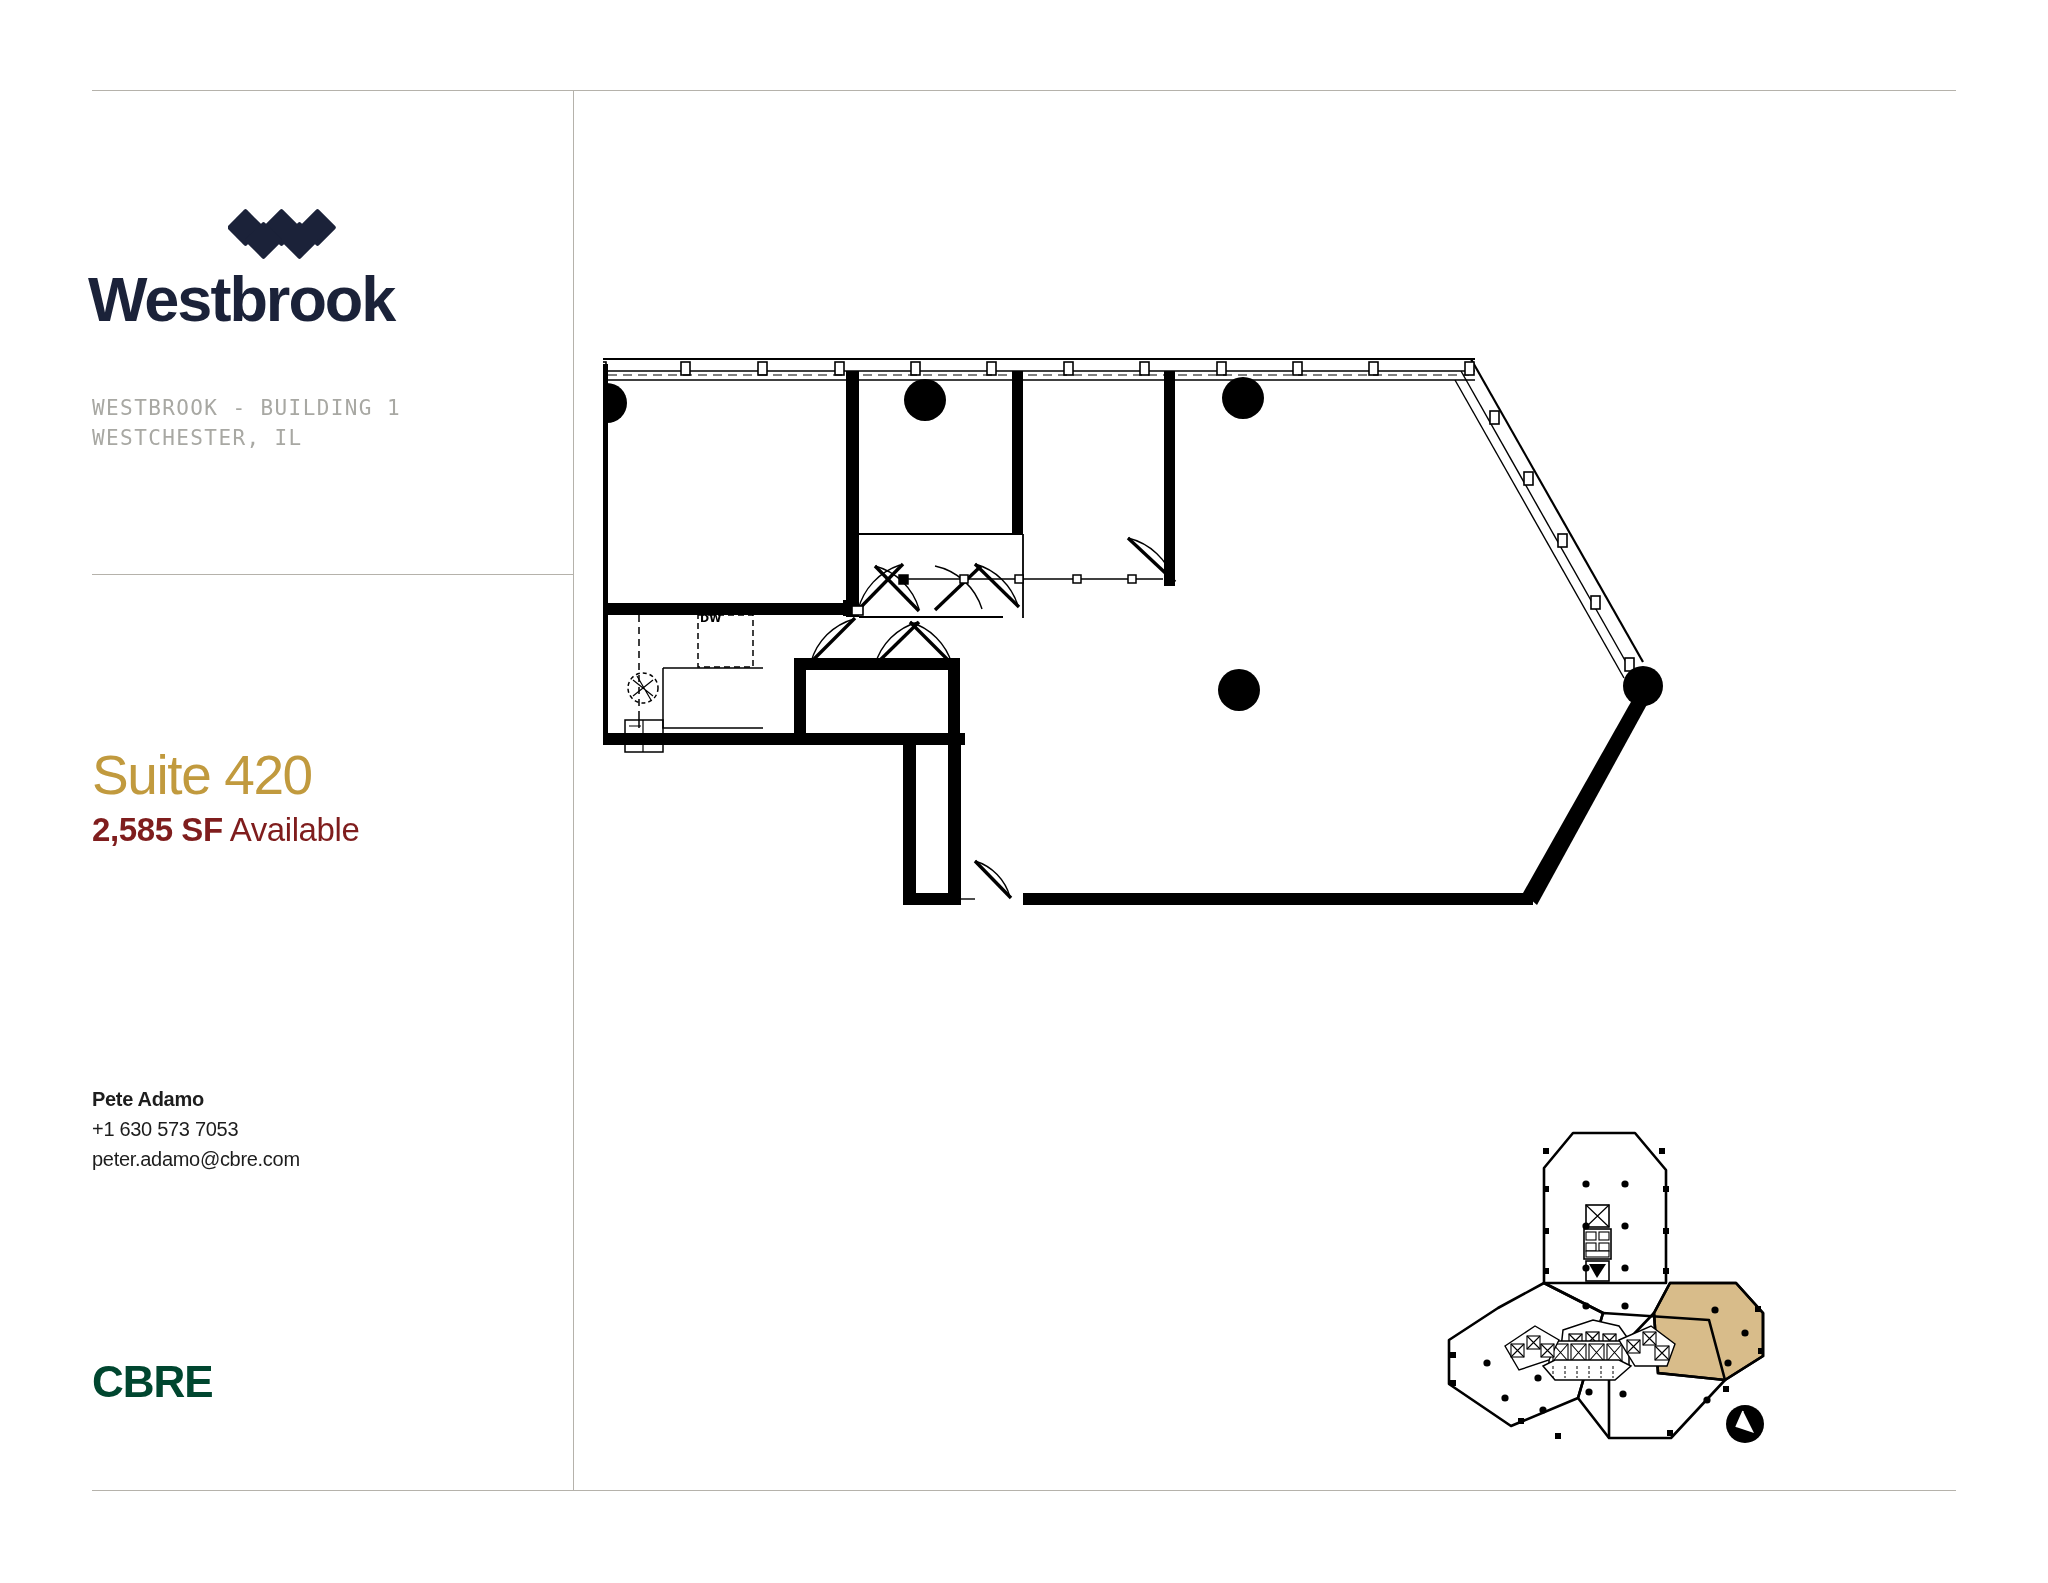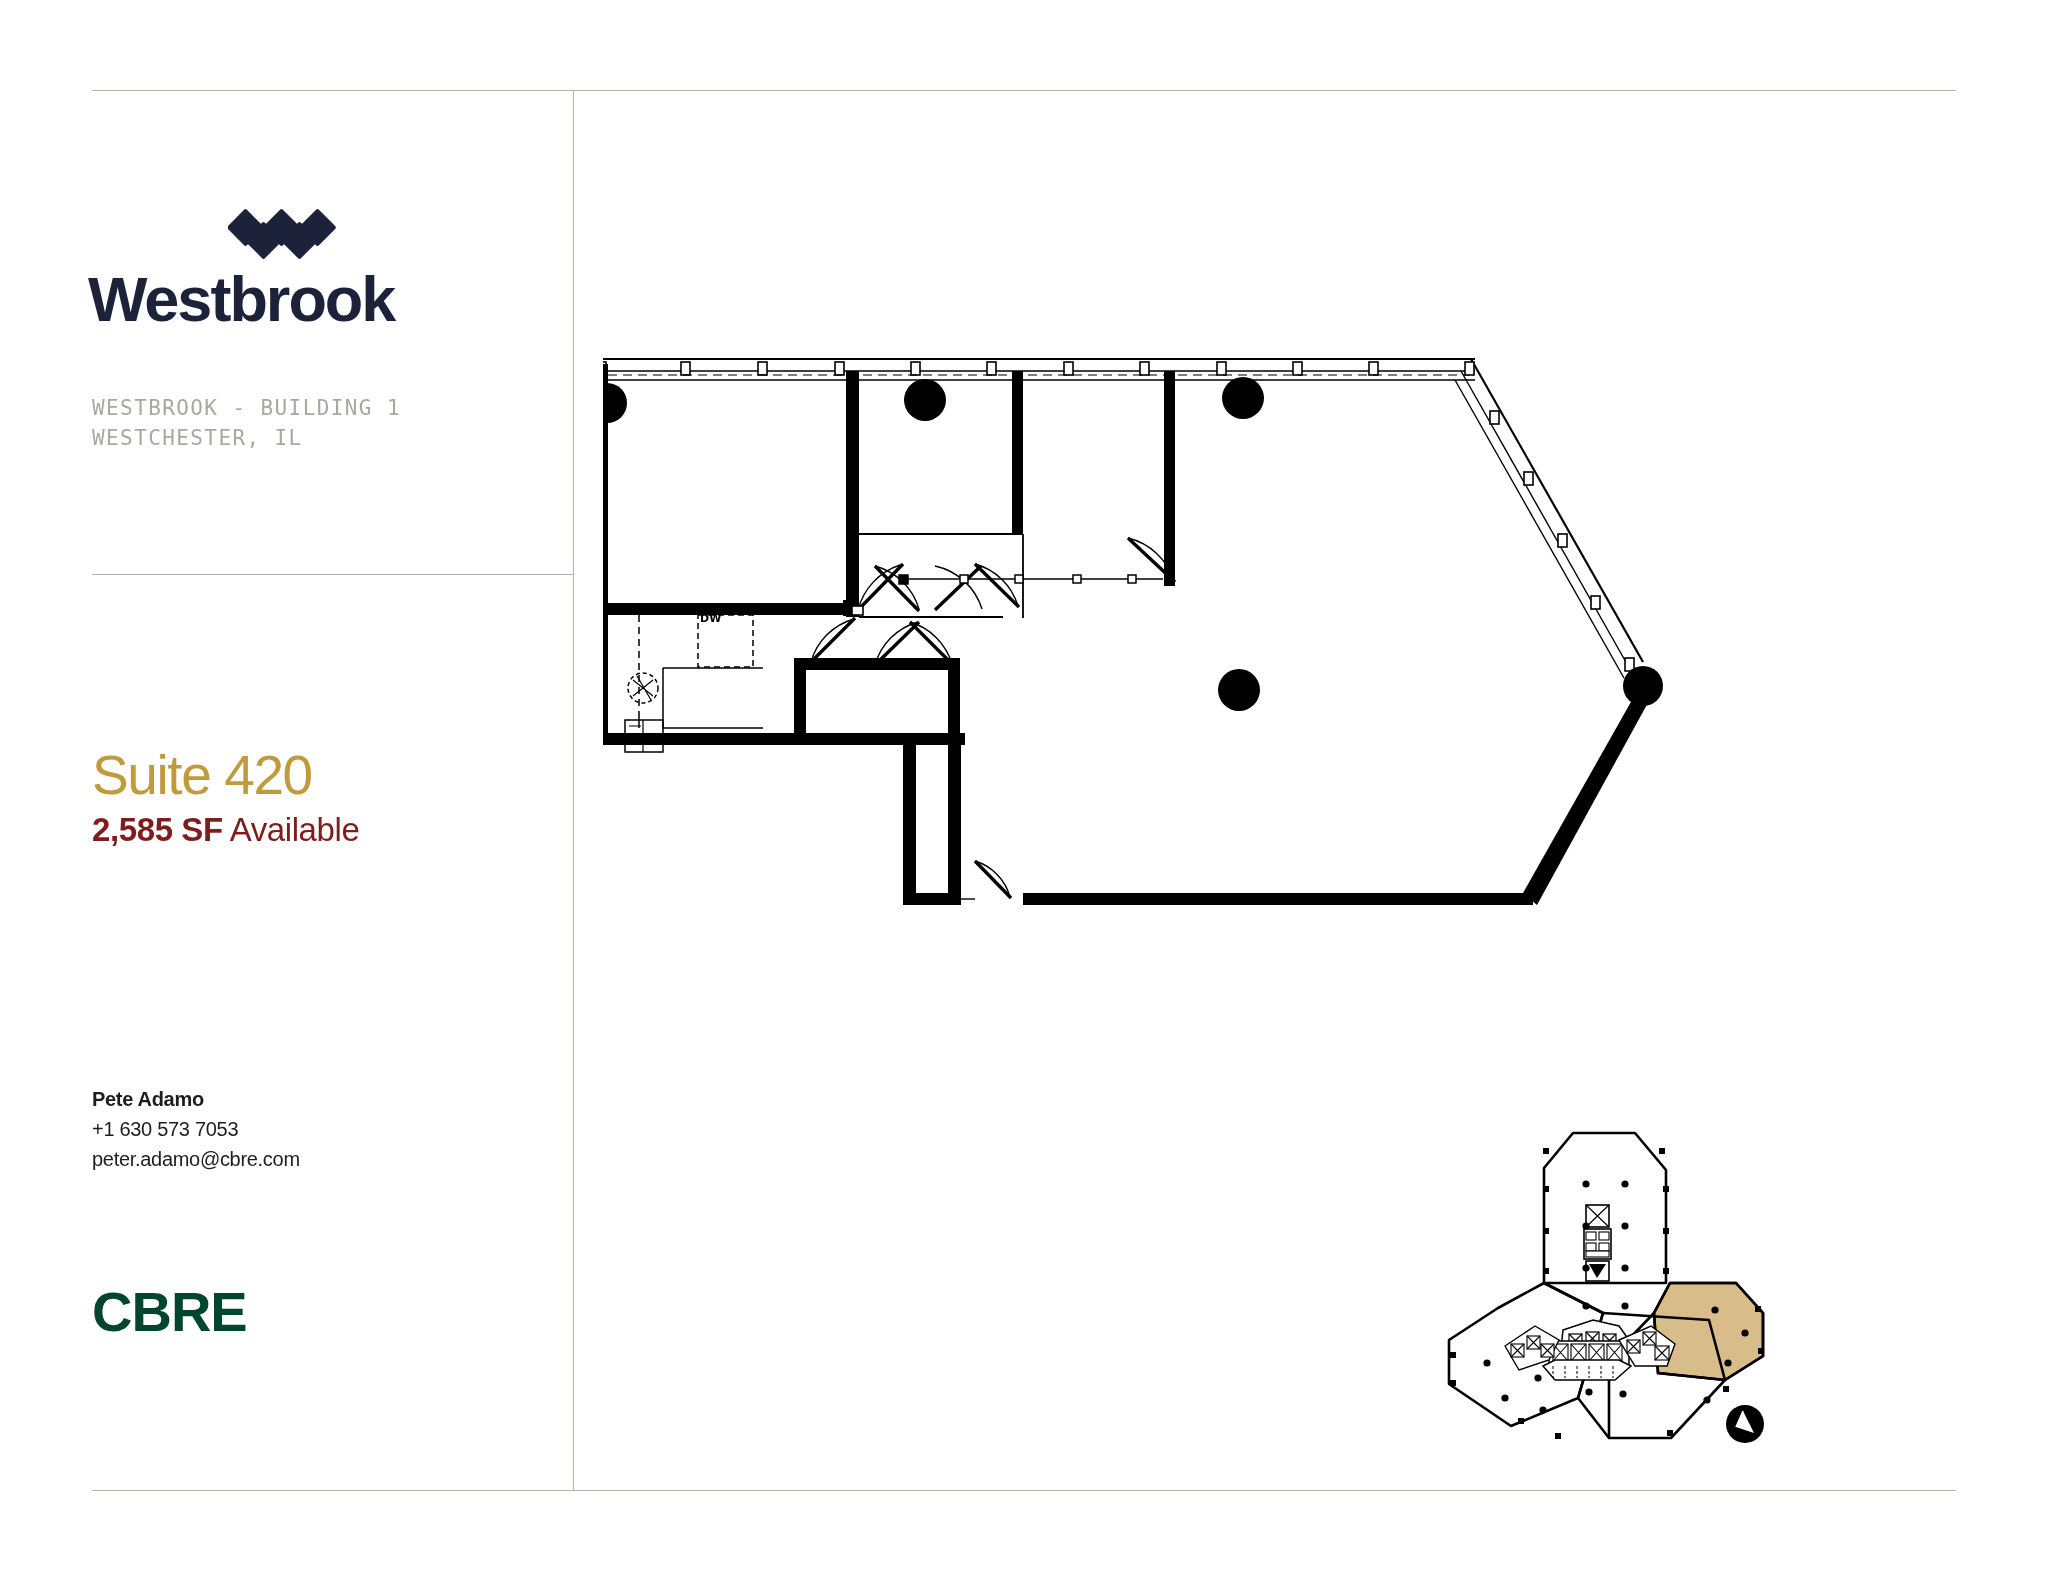--- a/index.html
+++ b/index.html
@@ -48,22 +48,22 @@
   }
   .suite-sub b{font-weight:700;}
   .suite-sub span.light{font-weight:400;}
 
   .contacts{position:absolute;left:92px;top:1084px;}
   .contact{margin-bottom:30px;}
   .contact .nm{font-size:20px;font-weight:700;color:#1d1d1d;line-height:1.5;letter-spacing:-0.3px;}
   .contact .ph,.contact .em{font-size:20px;font-weight:400;color:#1d1d1d;line-height:1.52;letter-spacing:-0.3px;}
 
   .cbre-logo{
-    position:absolute;left:92px;top:1284px;
-    font-size:56px;font-weight:700;color:#00462f;
+    position:absolute;left:92px;top:1360px;
+    font-size:44px;font-weight:700;color:#00462f;
     letter-spacing:-1px;line-height:1;
   }
 
   
   #plan-area{position:absolute;left:603px;top:90px;width:1475px;height:1401px;margin-top:38px;}
   #floorplan-svg{position:absolute;left:0;top:0;}
   #keyplan-svg{position:absolute;left:820px;top:980px;}
 </style>
 </head>
 <body>

